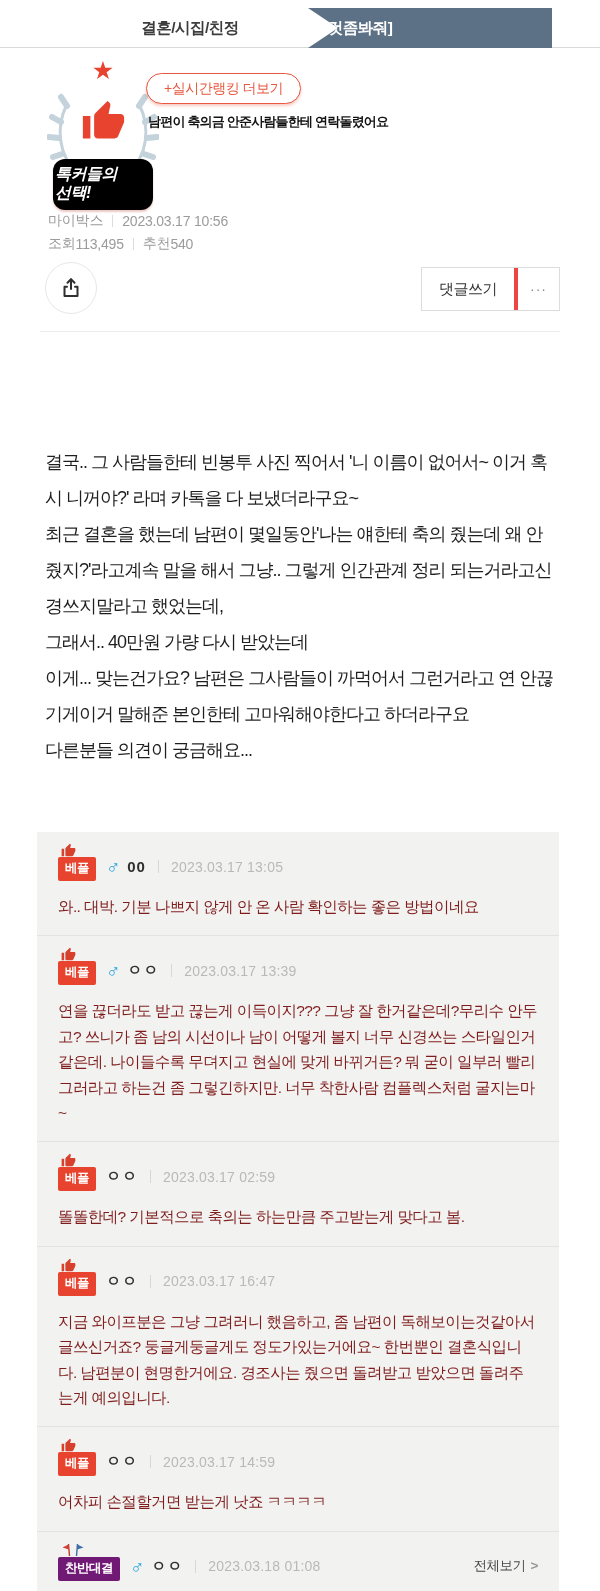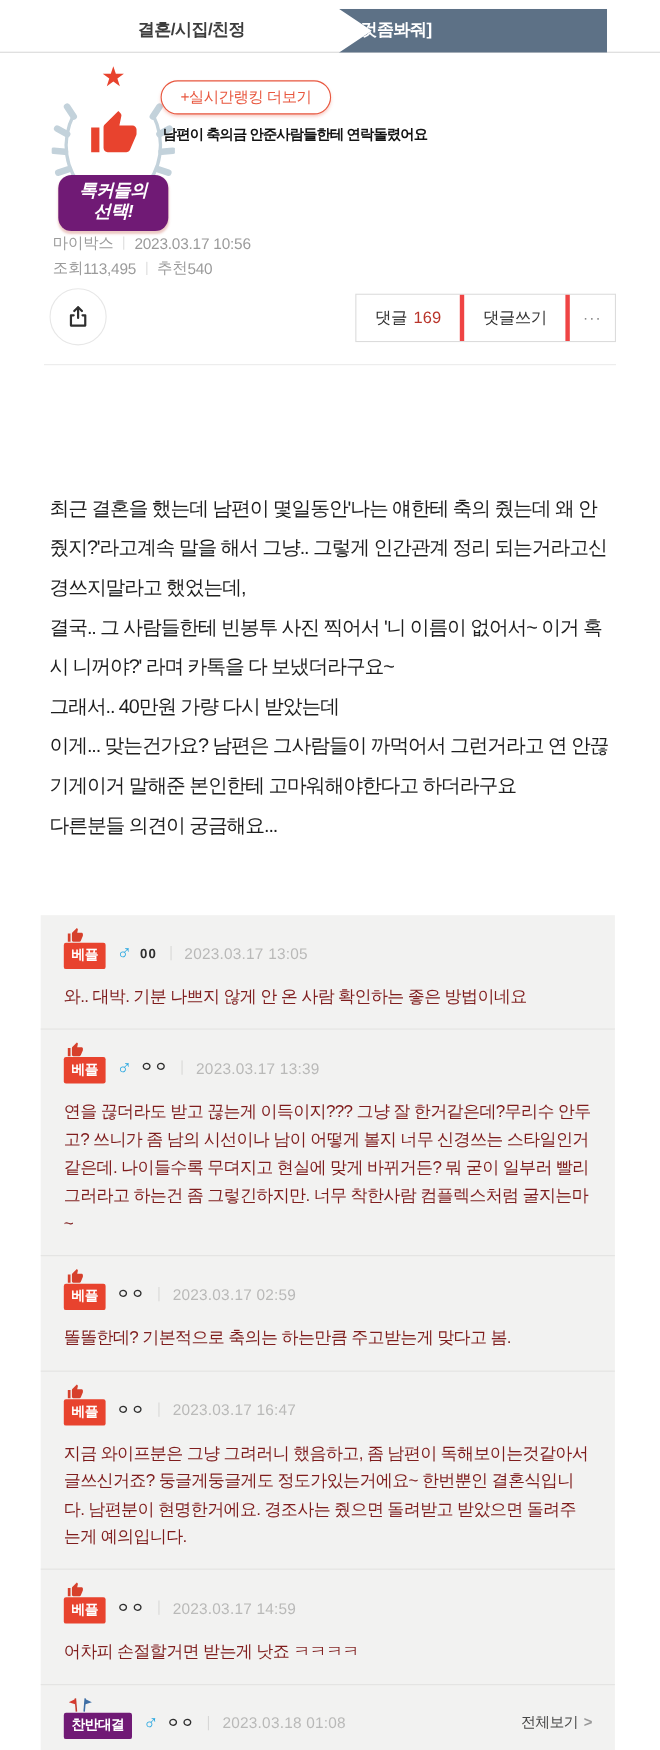--- a/index.html
+++ b/index.html
@@ -3,33 +3,33 @@
 <meta charset="utf-8">
 <style>
   * { margin:0; padding:0; box-sizing:border-box; }
   html,body { background:#fff; }
   body {
     width:600px; height:1591px; position:relative; overflow:hidden;
     font-family:"Liberation Sans","DejaVu Sans",sans-serif; color:#222;
   }
   
   .tabbar { position:absolute; top:8px; left:0; width:600px; height:40px; background:#fff; border-bottom:1px solid #d9d9d9; }
-  .tab-left { position:absolute; left:40px; top:0; width:268px; height:40px; line-height:40px; text-align:center;
+  .tab-left { position:absolute; left:56px; top:0; width:268px; height:40px; line-height:40px; text-align:center;
     font-size:15.5px; font-weight:700; color:#3d3d3d; letter-spacing:-0.5px; }
   .tab-right { position:absolute; left:308px; top:0; width:244px; height:40px; background:#5d7186;
     clip-path:polygon(0 0,100% 0,100% 100%,0 100%,30px 50%);
     color:#fff; line-height:40px; text-align:left; font-size:15.5px; font-weight:700; letter-spacing:-0.5px; }
   
   .rank-badge { position:absolute; left:46px; top:62px; width:114px; height:148px; }
   .star { position:absolute; top:-4px; left:50%; transform:translateX(-50%); color:#e8432e; font-size:25px; line-height:1; }
   .wreath { position:absolute; top:22px; left:1px; }
   .thumb-big { position:absolute; top:37px; left:35px; }
-  .badge-label { position:absolute; bottom:0; left:7px; right:7px; background:#701a75; border-radius:12px;
+  .badge-label { position:absolute; bottom:0; left:7px; right:7px; background:#000000; border-radius:12px;
     padding:6px 2px 8px; color:#fff; font-weight:700; font-style:italic; font-size:16px; line-height:1.15;
-    text-align:center; letter-spacing:-0.5px; box-shadow:0 2px 2px rgba(180,40,20,.25); }
+    letter-spacing:-0.5px; box-shadow:0 2px 2px rgba(180,40,20,.25); }
   .rank-more { position:absolute; left:146px; top:73px; height:31px; padding:0 17px; line-height:29px;
     background:#fff; border:1.5px solid #e8573f; border-radius:17px; color:#e8573f; font-size:14px;
     letter-spacing:-0.5px; box-shadow:0 2px 3px rgba(232,87,63,.3); cursor:pointer; }
   .post-title { position:absolute; left:148px; top:114px; width:405px; font-size:13px; font-weight:700;
     color:#121212; letter-spacing:-0.8px; line-height:1.3; }
   
   .meta-row { position:absolute; left:48px; display:flex; align-items:center; font-size:14px; color:#9b9b9b; letter-spacing:-0.2px; }
   .meta-author { top:212px; }
   .meta-stats { top:235px; }
   .vsep { width:1px; height:12px; background:#dcdcdc; margin:0 9px; }
@@ -52,21 +52,21 @@
   .comments { position:absolute; left:37px; top:832px; width:522px; background:#f2f2f1; }
   .comment { padding:20px 21px 16px; border-bottom:1px solid #e3e3e2; }
   .comment:last-child { border-bottom:none; }
   .c-head { display:flex; align-items:center; margin-bottom:13px; }
   .badge { position:relative; color:#fff; font-size:12.5px; font-weight:700; padding:3px 7px 4px;
     border-radius:2px; margin-right:10px; margin-top:5px; letter-spacing:-0.5px; flex:none; }
   .badge-best { background:#e8432e; }
   .badge-vs { background:#701a75; }
   .badge-deco { position:absolute; top:-14px; left:3px; }
   .gender { color:#29a7e0; font-size:19px; font-weight:700; margin-right:7px; line-height:1; flex:none; }
-  .uname { font-size:12px; font-weight:700; color:#2f2f2f; margin-right:12px; letter-spacing:1px; flex:none; }
+  .uname { font-size:15px; font-weight:700; color:#2f2f2f; margin-right:12px; letter-spacing:1px; flex:none; }
   .vline { width:1px; height:13px; background:#d7d7d6; margin-right:12px; flex:none; }
   .cdate { font-size:14px; color:#b9b9b8; letter-spacing:0.2px; flex:none; }
   .view-all { margin-left:auto; font-size:13.5px; color:#474747; letter-spacing:-0.5px; cursor:pointer; }
   .chev { color:#999; margin-left:5px; font-weight:700; }
   .c-text { font-size:15.5px; color:#7f1d1d; line-height:1.64; letter-spacing:-0.6px; }
 </style>
 </head>
 <body>
 
 <svg width="0" height="0" style="position:absolute">
@@ -125,32 +125,28 @@
 </div>
 
 <div class="share-btn">
   <svg width="24" height="24" viewBox="0 0 24 24" fill="none" stroke="#2f2f2f" stroke-width="2" stroke-linecap="round" stroke-linejoin="round">
     <path d="M12 3.6v9.4"></path>
       <path d="M8.5 6.8 12 3.3l3.5 3.5"></path>
       <path d="M8 10.7H5.5V20h13v-9.3H16"></path>
   </svg>
 </div>
 <div class="action-group">
-  <div class="action-cell">
-    <span>댓글</span>
-    <span class="cnt">169</span>
-  </div>
   <div class="action-cell">댓글쓰기</div>
   <div class="action-cell cell-more">···</div>
 </div>
 <div class="post-divider"></div>
 
 <div class="post-body">
+  <p>결국.. 그 사람들한테 빈봉투 사진 찍어서 '니 이름이 없어서~ 이거 혹시 니꺼야?' 라며 카톡을 다 보냈더라구요~</p>
   <p>최근 결혼을 했는데 남편이 몇일동안'나는 얘한테 축의 줬는데 왜 안줬지?'라고계속 말을 해서 그냥.. 그렇게 인간관계 정리 되는거라고신경쓰지말라고 했었는데,</p>
-  <p>결국.. 그 사람들한테 빈봉투 사진 찍어서 '니 이름이 없어서~ 이거 혹시 니꺼야?' 라며 카톡을 다 보냈더라구요~</p>
   <p>그래서.. 40만원 가량 다시 받았는데</p>
   <p>이게... 맞는건가요? 남편은 그사람들이 까먹어서 그런거라고 연 안끊기게이거 말해준 본인한테 고마워해야한다고 하더라구요</p>
   <p>다른분들 의견이 궁금해요...</p>
 </div>
 
 <div class="comments">
 
   <div class="comment">
     <div class="c-head">
       <span class="badge badge-best">

